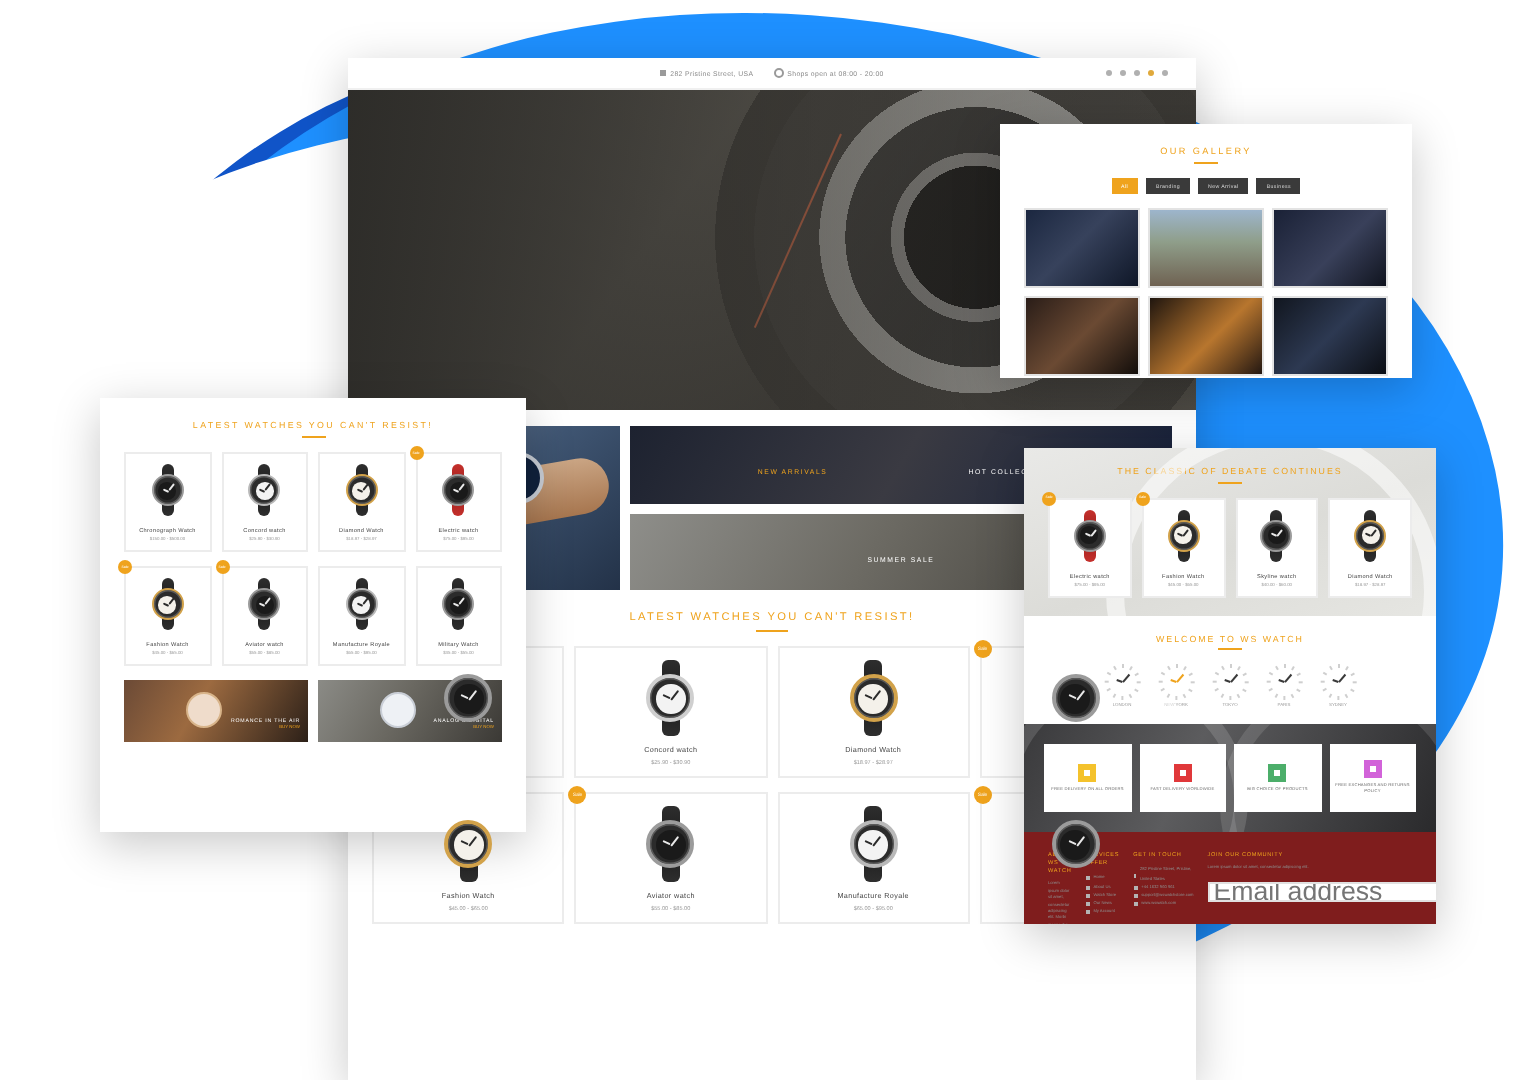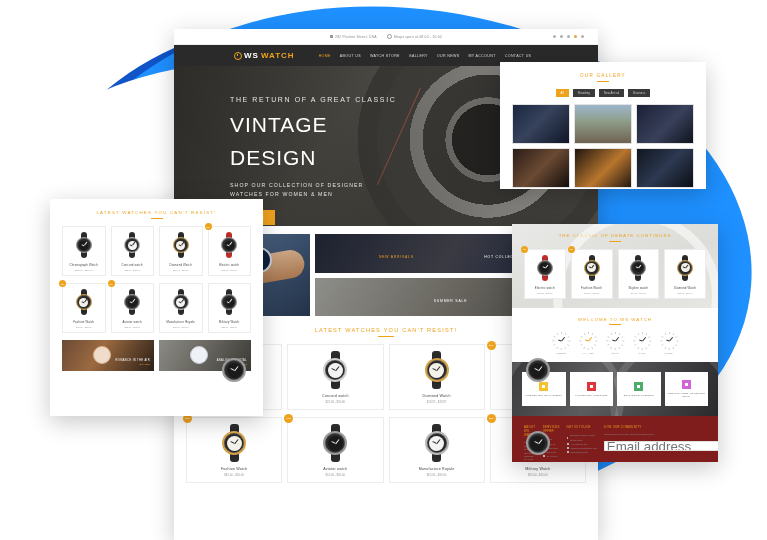--- a/index.html
+++ b/index.html
@@ -207,49 +207,25 @@
       </span>
       <span class="socials">
         <i></i>
         <i></i>
         <i></i>
         <i></i>
         <i></i>
       </span>
     </div>
 
-    <div class="navbar">
-      <div class="logo">
-        <span class="lg-ico"></span>
-        <span class="w1">WS</span>
-        <span class="w2">WATCH</span>
-      </div>
-      <div class="navmenu">
-        <span class="active">HOME</span>
-        <span>ABOUT US</span>
-        <span>WATCH STORE</span>
-        <span>GALLERY</span>
-        <span>OUR NEWS</span>
-        <span>MY ACCOUNT</span>
-        <span>CONTACT US</span>
-      </div>
-    </div>
 
     <div class="hero">
       <div class="hero-img"></div>
       <div class="hero-needle"></div>
       <div class="hero-dim"></div>
-      <div class="hero-txt">
-        <div class="hero-kicker">THE RETURN OF A GREAT CLASSIC</div>
-        <div class="hero-title">VINTAGE</div>
-        <div class="hero-title">DESIGN</div>
-        <div class="hero-sub">SHOP OUR COLLECTION OF DESIGNER</div>
-        <div class="hero-sub" style="margin-top:0">WATCHES FOR WOMEN &amp; MEN</div>
-        <div class="hero-btn">Shop now</div>
-      </div>
     </div>
 
     <div class="fsrow">
       <div class="fs-big">
         <div class="arm"></div>
         <div class="puck"></div>
         <div class="fs-cap">
           <div class="l1">Flash</div>
           <div class="l1">Sale</div>
           <div class="l2">GET DISCOUNT CODE FOR SALE</div>

